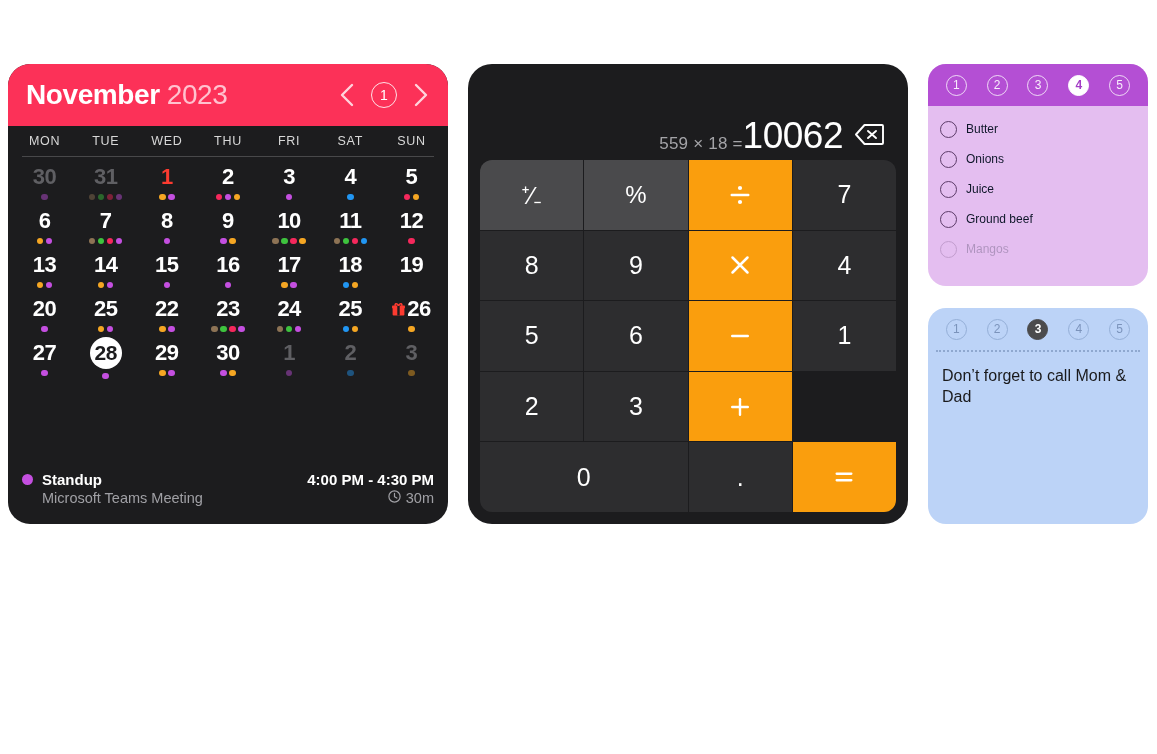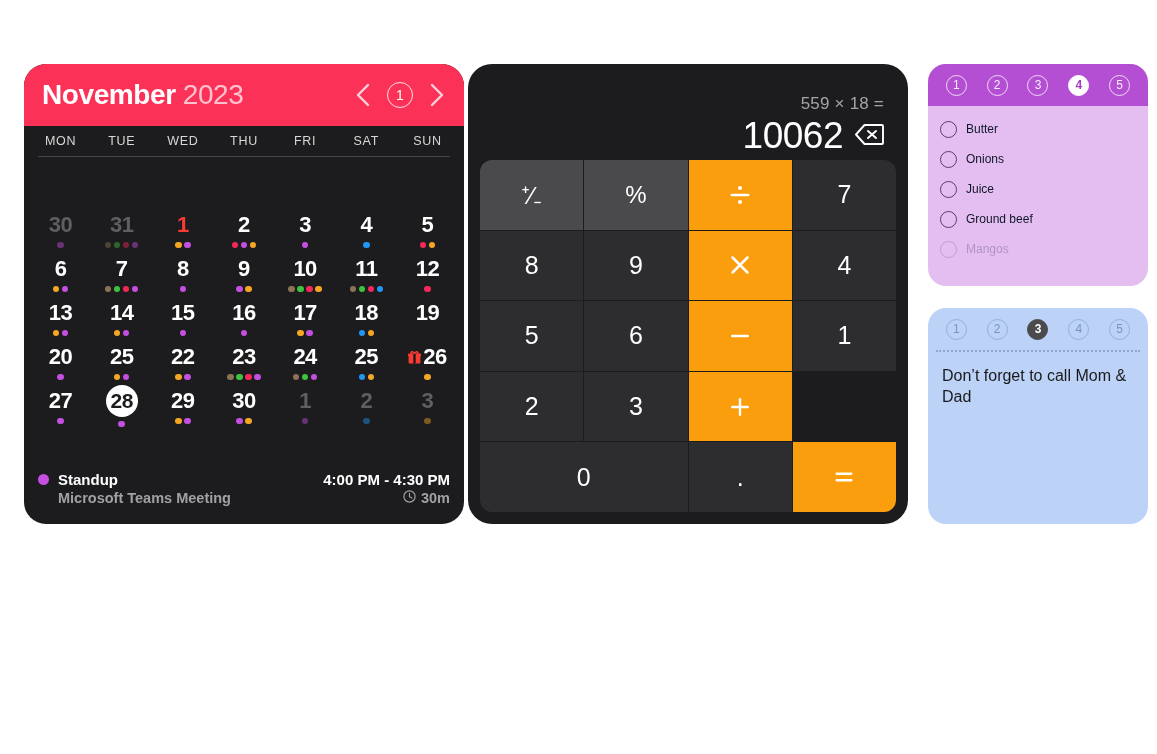--- a/index.html
+++ b/index.html
@@ -7,21 +7,21 @@
     width: 1157px; height: 754px;
     background: #ffffff;
     font-family: "Liberation Sans", sans-serif;
     position: relative;
     overflow: hidden;
   }
 
   
   #calendar-widget {
     position: absolute;
-    left: 24px; top: 64px;
+    left: 8px; top: 64px;
     width: 440px; height: 460px;
     background: #1c1c1e;
     border-radius: 22px;
     overflow: hidden;
     display: flex;
     flex-direction: column;
   }
   #cal-header {
     height: 62px;
     background: #fc3158;
@@ -67,21 +67,20 @@
     height: 1px;
     background: #48484a;
     margin: 2px 14px 0;
   }
   #cal-grid {
     display: grid;
     grid-template-columns: repeat(7, 1fr);
     padding: 4px 6px 2px;
     row-gap: 0px;
     flex: 0 0 auto;
-    margin-top: 48px;
   }
   .daycell {
     height: 44px;
     display: flex;
     flex-direction: column;
     align-items: center;
     justify-content: flex-start;
     padding-top: 3px;
   }
   .daynum {
@@ -134,21 +133,21 @@
     width: 11px; height: 11px; border-radius: 50%;
     margin-right: 9px; flex: 0 0 auto;
   }
   .ev-title {
     color: #fff; font-weight: bold; font-size: 15px;
   }
   .ev-time {
     margin-left: auto; color: #fff; font-weight: bold; font-size: 15px;
   }
   .ev-line2 {
-    display: flex; align-items: center; margin-top: 2px; padding-left: 20px; font-weight: bold;
+    display: flex; align-items: center; margin-top: 2px; padding-left: 20px;
   }
   .ev-loc { color: #a0a0a5; font-size: 14.5px; }
   .ev-dur {
     margin-left: auto; color: #a0a0a5; font-size: 14.5px;
     display: flex; align-items: center; gap: 5px;
   }
 
   
   #calculator-widget {
     position: absolute;
@@ -157,21 +156,21 @@
     background: #1c1c1e;
     border-radius: 24px;
     padding: 12px;
     display: flex;
     flex-direction: column;
   }
   #calc-display {
     height: 84px;
     padding: 8px 12px 4px 0;
     display: flex;
-    flex-direction: column;
+    flex-direction: row;
     align-items: flex-end;
     justify-content: flex-end;
   }
   #calc-expr {
     color: #a4a4a8;
     font-size: 17px;
     letter-spacing: 0.2px;
     margin-bottom: 2px;
   }
   #calc-result-row {

